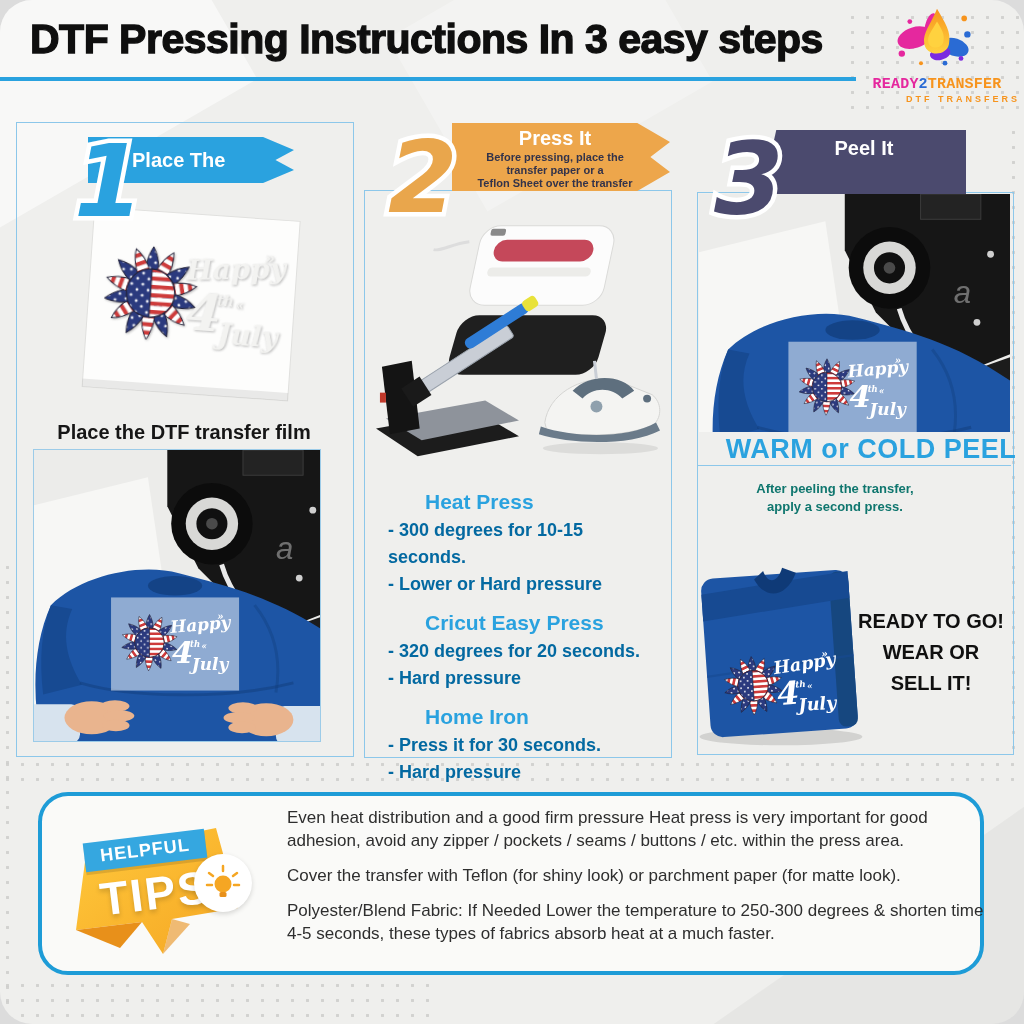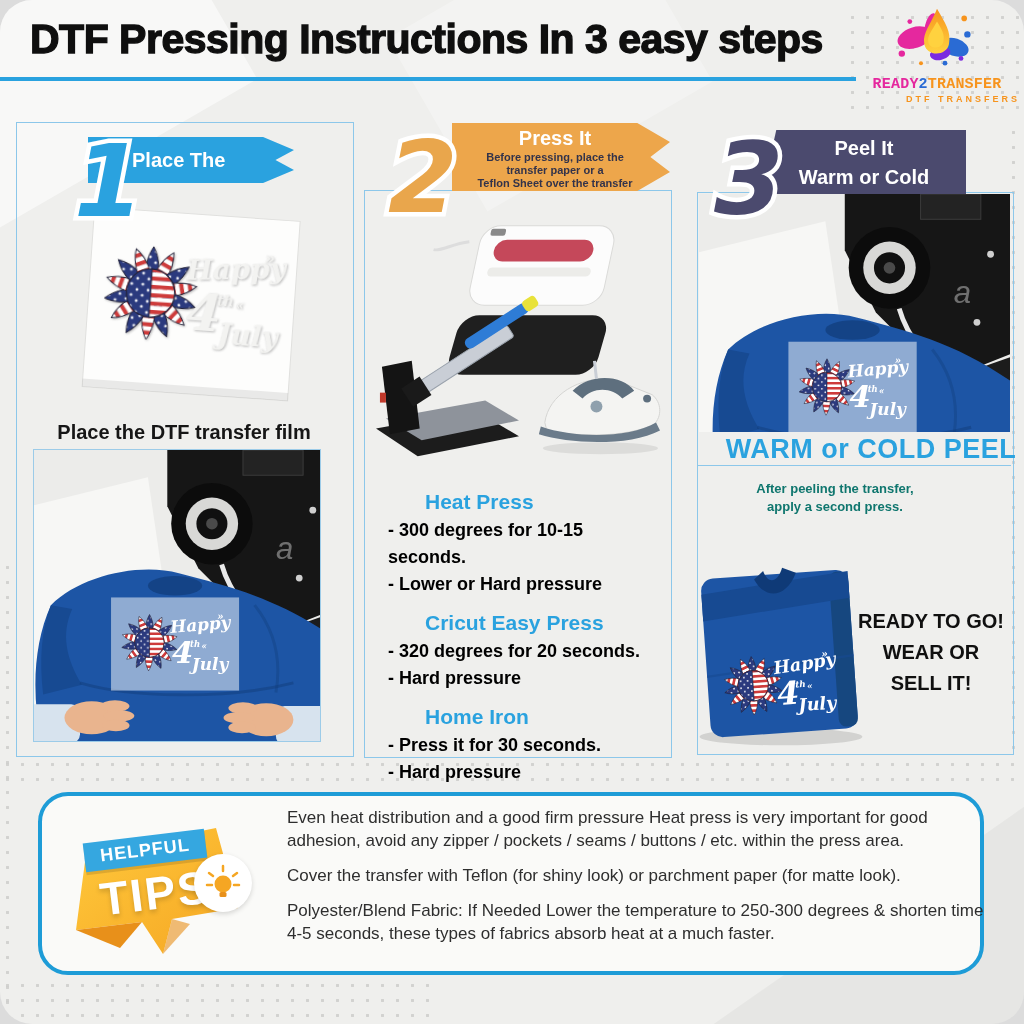--- a/index.html
+++ b/index.html
@@ -35,21 +35,21 @@
   .banner2-note{font-size:11px;line-height:13px;color:#33334A;font-weight:800;margin-top:2px;}
   .banner3{left:762px;top:130px;width:204px;height:64px;background:#4B4A6E;text-align:center;
            font-size:20px;line-height:29px;padding-top:4px;box-sizing:border-box;
            clip-path:polygon(7% 0,100% 0,100% 100%,0 100%);}
   
   .cap1{position:absolute;left:26px;top:419px;width:316px;text-align:center;
         font-size:20px;font-weight:800;line-height:1.35;color:#161616;}
   .sections{position:absolute;left:388px;top:490px;width:274px;}
   .sec{margin-bottom:13px;}
   .sec-h{font-size:21px;font-weight:800;color:#2AA2DF;margin-bottom:3px;margin-left:37px;}
-  .sec-line{font-size:18px;font-weight:800;color:#000000;line-height:1.5;}
+  .sec-line{font-size:18px;font-weight:800;color:#0369a1;line-height:1.5;}
   .peel-label{position:absolute;left:699px;top:434px;width:312px;text-align:center;
               font-size:27px;font-weight:800;color:#2AA2DF;letter-spacing:.5px;padding-left:16px;}
   .peelbox{position:absolute;left:698px;top:193px;width:313px;height:272px;
            border-bottom:1.5px solid #8CC7EA;}
   .cap3{position:absolute;left:680px;top:480px;width:310px;text-align:center;
         font-size:13px;font-weight:800;line-height:1.4;color:#0f766e;}
   .ready{position:absolute;left:855px;top:606px;width:152px;text-align:center;
          font-size:20px;font-weight:900;color:#101010;line-height:1.55;}
   .photo{position:absolute;border:1px solid #9CCBE8;overflow:hidden;background:#ECECEA;}
   
@@ -244,21 +244,20 @@
   <div class="banner banner2 flagclip">
     <div class="banner2-title">Press It</div>
     <div class="banner2-note">
       <div>Before pressing, place the</div>
       <div>transfer paper or a</div>
       <div>Teflon Sheet over the transfer</div>
     </div>
   </div>
   <div class="banner banner3">
     <div>Peel It</div>
-    <div>Warm or Cold</div>
   </div>
 
   <svg class="abs" style="left:66px;top:200px;" width="250" height="212" viewBox="0 0 250 212">
     <g transform="rotate(4 125 106)">
       <rect x="22" y="14" width="206" height="180" fill="#FDFDFC" stroke="#E0E0DE"></rect>
       <rect x="22" y="186" width="206" height="8" fill="#000" opacity=".08"></rect>
       <svg x="30" y="34" width="195" height="122" viewBox="0 0 210 130" style="color:#F3F3F1;filter:drop-shadow(1px 1px 1px #b8b8b8)">
           <use href="#jul4"></use>
         </svg>
     </g>

